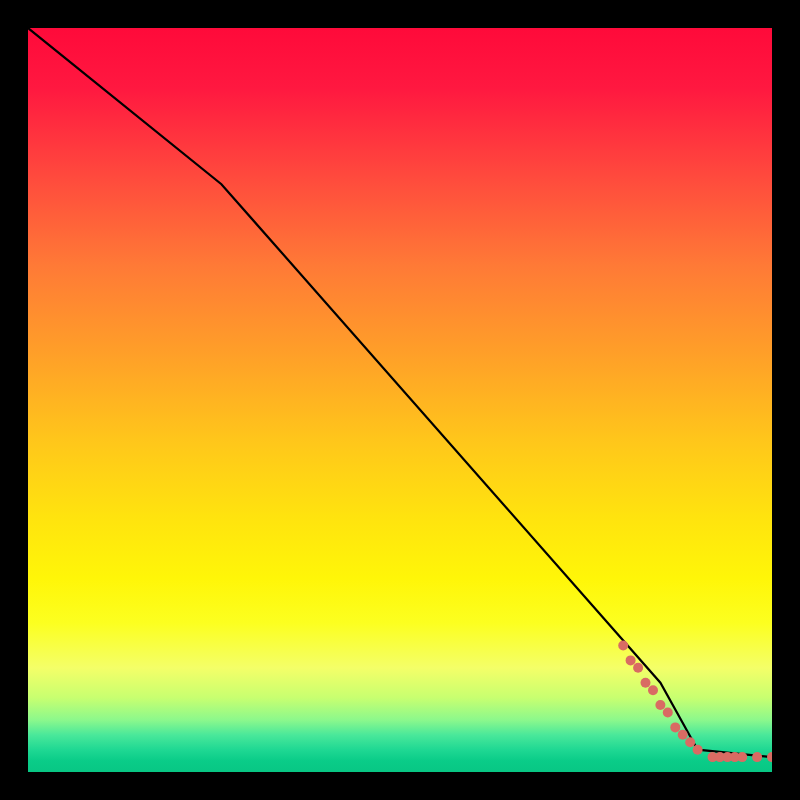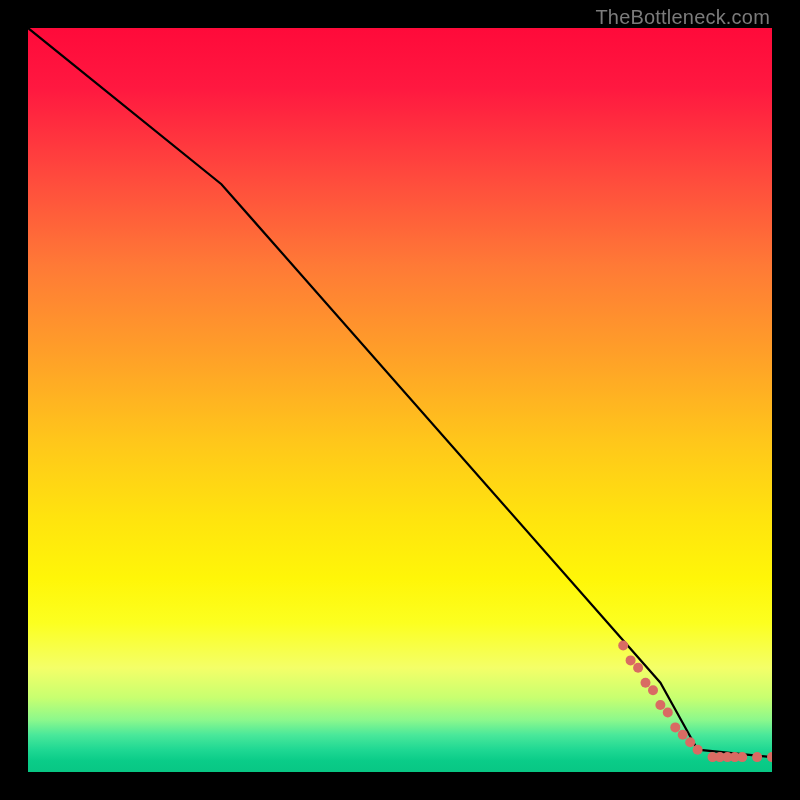--- a/index.html
+++ b/index.html
@@ -85,14 +85,13 @@
         <circle cx="684.5" cy="729.1" r="5" fill="#d96b63"></circle>
         <circle cx="691.9" cy="729.1" r="5" fill="#d96b63"></circle>
         <circle cx="699.4" cy="729.1" r="5" fill="#d96b63"></circle>
         <circle cx="706.8" cy="729.1" r="5" fill="#d96b63"></circle>
         <circle cx="714.2" cy="729.1" r="5" fill="#d96b63"></circle>
         <circle cx="729.1" cy="729.1" r="5" fill="#d96b63"></circle>
         <circle cx="744.0" cy="729.1" r="5" fill="#d96b63"></circle>
       </g>
   </svg>
 
-  <div class="attribution">TheBottleneck.com</div>
 </div>
 
 </body></html>

